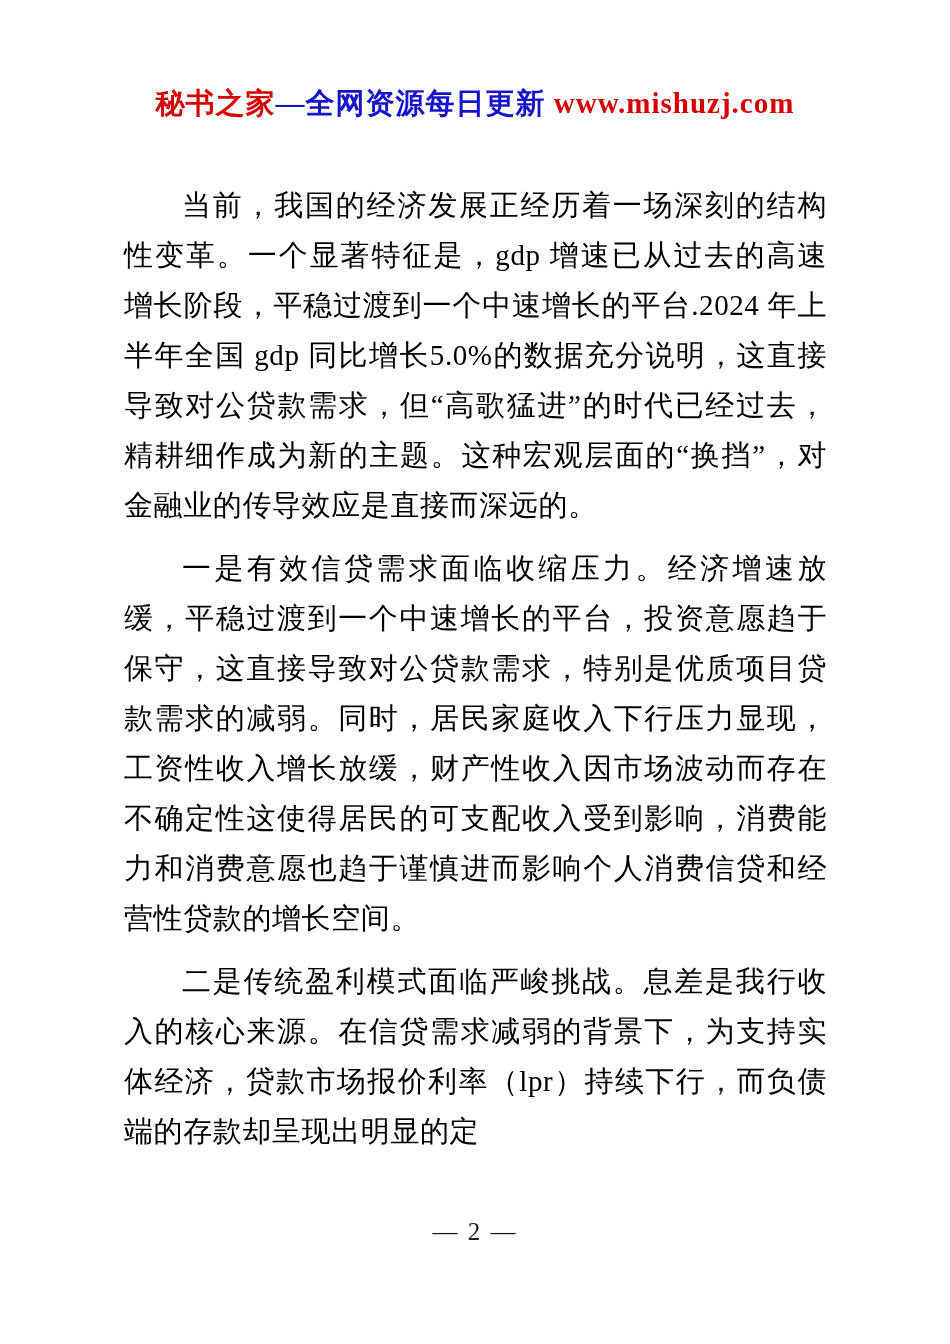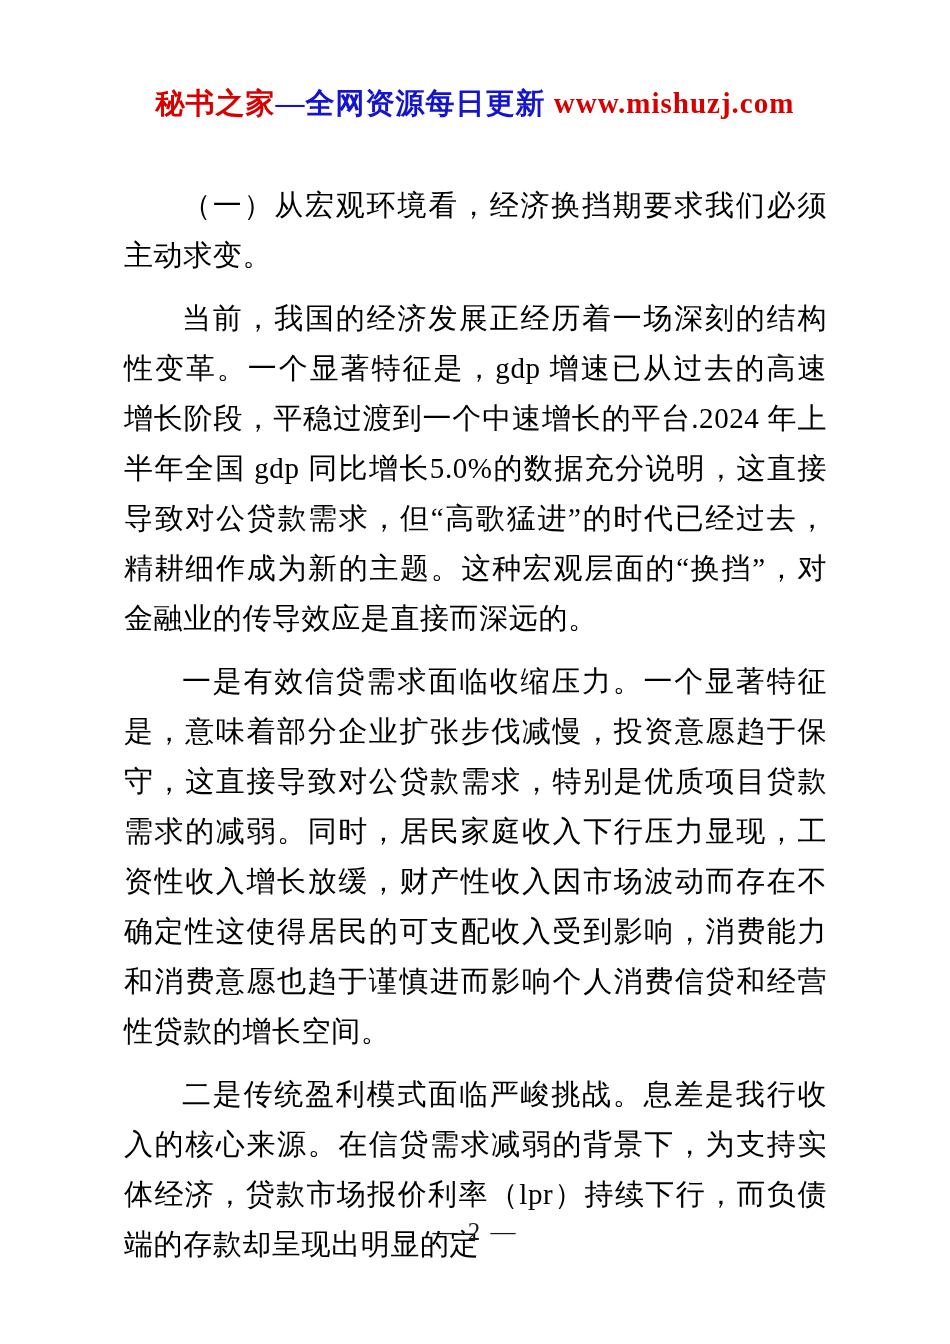--- a/index.html
+++ b/index.html
@@ -60,25 +60,24 @@
 
 <div class="page">
 
   <div class="header">
     <span style="color: rgb(214, 0, 0);">秘书之家</span><span style="color: rgb(20, 20, 204);">—全网资源每日更新 </span><span style="color: rgb(214, 0, 0);">www.mishuzj.com</span>
   </div>
 
   <div class="content">
 
 
-    <p class="para indent"><span>（一）从宏观环境看，经济换挡期要求我们必须主动求变。</span></p>
 
     <p class="para indent"><span>当前，我国的经济发展正经历着一场深刻的结构性变革。一个显著特征是，gdp 增速已从过去的高速增长阶段，平稳过渡到一个中速增长的平台.2024 年上半年全国 gdp 同比增长5.0%的数据充分说明，这直接导致对公贷款需求，但“高歌猛进”的时代已经过去，精耕细作成为新的主题。这种宏观层面的“换挡”，对金融业的传导效应是直接而深远的。</span></p>
 
-    <p class="para indent"><strong class="lead">一是</strong><span>有效信贷需求面临收缩压力。一个显著特征是，意味着部分企业扩张步伐减慢，投资意愿趋于保守，这直接导致对公贷款需求，特别是优质项目贷款需求的减弱。同时，居民家庭收入下行压力显现，工资性收入增长放缓，财产性收入因市场波动而存在不确定性这使得居民的可支配收入受到影响，消费能力和消费意愿也趋于谨慎进而影响个人消费信贷和经营性贷款的增长空间。</span></p>
+    <p class="para indent"><strong class="lead">一是</strong><span>有效信贷需求面临收缩压力。经济增速放缓，平稳过渡到一个中速增长的平台，投资意愿趋于保守，这直接导致对公贷款需求，特别是优质项目贷款需求的减弱。同时，居民家庭收入下行压力显现，工资性收入增长放缓，财产性收入因市场波动而存在不确定性这使得居民的可支配收入受到影响，消费能力和消费意愿也趋于谨慎进而影响个人消费信贷和经营性贷款的增长空间。</span></p>
 
     <p class="para indent"><strong class="lead">二是</strong><span>传统盈利模式面临严峻挑战。息差是我行收入的核心来源。在信贷需求减弱的背景下，为支持实体经济，贷款市场报价利率（lpr）持续下行，而负债端的存款却呈现出明显的定</span></p>
 
   </div>
 
   <div class="footer">
     <span>— 2 —</span>
   </div>
 
 </div>

